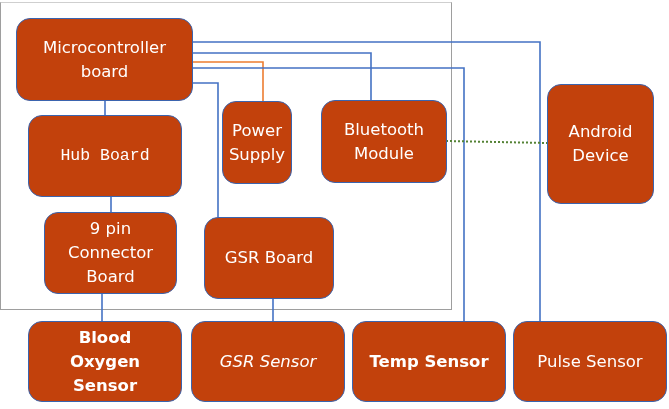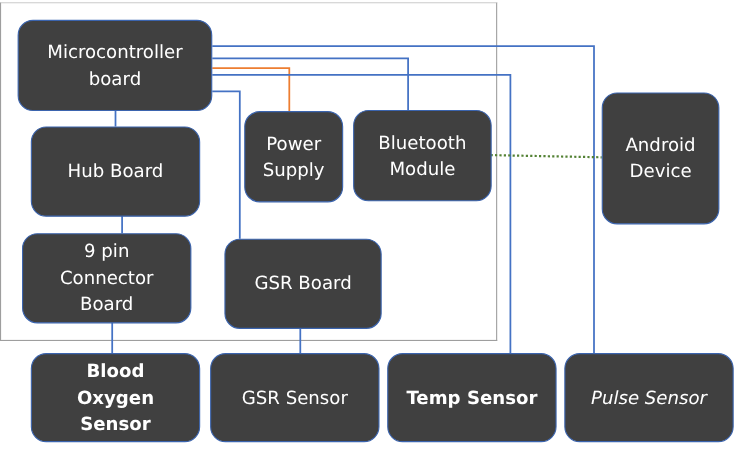--- a/index.html
+++ b/index.html
@@ -1,18 +1,18 @@
 <!DOCTYPE html>
 <html><head>
 <meta charset="utf-8">
 <style>
   html,body{margin:0;padding:0;background:#ffffff;}
   body{width:669px;height:409px;position:relative;overflow:hidden;font-family:"DejaVu Sans","Liberation Sans",sans-serif;}
   .frame{position:absolute;left:0;top:2px;width:452px;height:308px;border:1px solid #9e9e9e;border-top-color:#cfcfcf;box-sizing:border-box;}
-  .node{position:absolute;background:#404040;border:1px solid #3b64ae;border-radius:14px;color:#ffffff;display:flex;align-items:center;justify-content:center;text-align:center;font-size:16.5px;line-height:24px;box-sizing:border-box;white-space:pre-line;}
+  .node{position:absolute;background:#c2410c;border:1px solid #3b64ae;border-radius:14px;color:#ffffff;display:flex;align-items:center;justify-content:center;text-align:center;font-size:16.5px;line-height:24px;box-sizing:border-box;white-space:pre-line;}
   svg.links{position:absolute;left:0;top:0;width:669px;height:409px;}
 </style>
 </head>
 <body>
 
 <div class="frame"></div>
 
 <svg class="links">
 
   <polyline points="193,42 540,42 540,322" fill="none" stroke="#4472c4" stroke-width="1.6"></polyline>
@@ -31,29 +31,29 @@
 
   <line x1="102" y1="293" x2="102" y2="322" stroke="#4472c4" stroke-width="1.6"></line>
 
   <line x1="273" y1="299" x2="273" y2="322" stroke="#4472c4" stroke-width="1.6"></line>
 
   <line x1="446" y1="141" x2="547" y2="143" stroke="#548235" stroke-width="2" stroke-dasharray="2,2"></line>
 </svg>
 
 <div class="node" style="left:16px;top:18px;width:177px;height:83px;">Microcontroller
 board</div>
-<div class="node" style="left:28px;top:115px;width:154px;height:82px;">Hub Board</div>
-<div class="node" style="left:222px;top:101px;width:90px;height:83px;">Power
+<div class="node" style="left:28px;top:115px;width:154px;height:82px;font-family:Liberation Mono, monospace;">Hub Board</div>
+<div class="node" style="left:222px;top:101px;width:70px;height:83px;">Power
 Supply</div>
 <div class="node" style="left:321px;top:100px;width:126px;height:83px;">Bluetooth
 Module</div>
 <div class="node" style="left:547px;top:84px;width:107px;height:120px;">Android
 Device</div>
-<div class="node" style="left:20px;top:212px;width:154px;height:82px;">9 pin
+<div class="node" style="left:44px;top:212px;width:133px;height:82px;">9 pin
 Connector
 Board</div>
-<div class="node" style="left:204px;top:217px;width:143px;height:82px;">GSR Board</div>
+<div class="node" style="left:204px;top:217px;width:130px;height:82px;">GSR Board</div>
 <div class="node" style="left:28px;top:321px;width:154px;height:81px;font-weight:bold;">Blood
 Oxygen
 Sensor</div>
-<div class="node" style="left:191px;top:321px;width:154px;height:81px;">GSR Sensor</div>
+<div class="node" style="left:191px;top:321px;width:154px;height:81px;font-style:italic;">GSR Sensor</div>
 <div class="node" style="left:352px;top:321px;width:154px;height:81px;font-weight:bold;">Temp Sensor</div>
-<div class="node" style="left:513px;top:321px;width:154px;height:81px;font-style:italic;">Pulse Sensor</div>
+<div class="node" style="left:513px;top:321px;width:154px;height:81px;">Pulse Sensor</div>
 
 </body></html>

